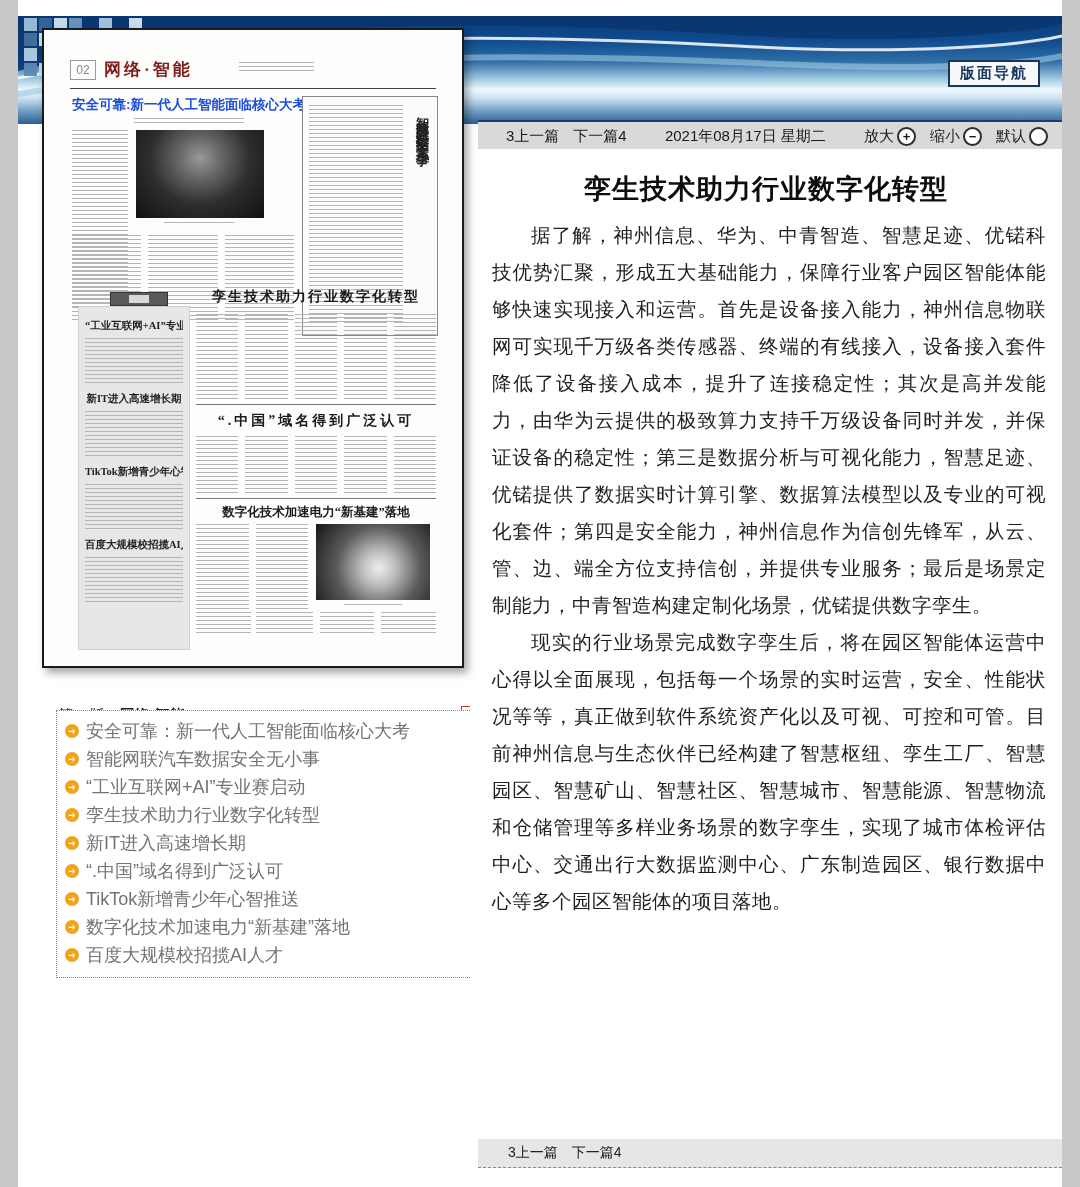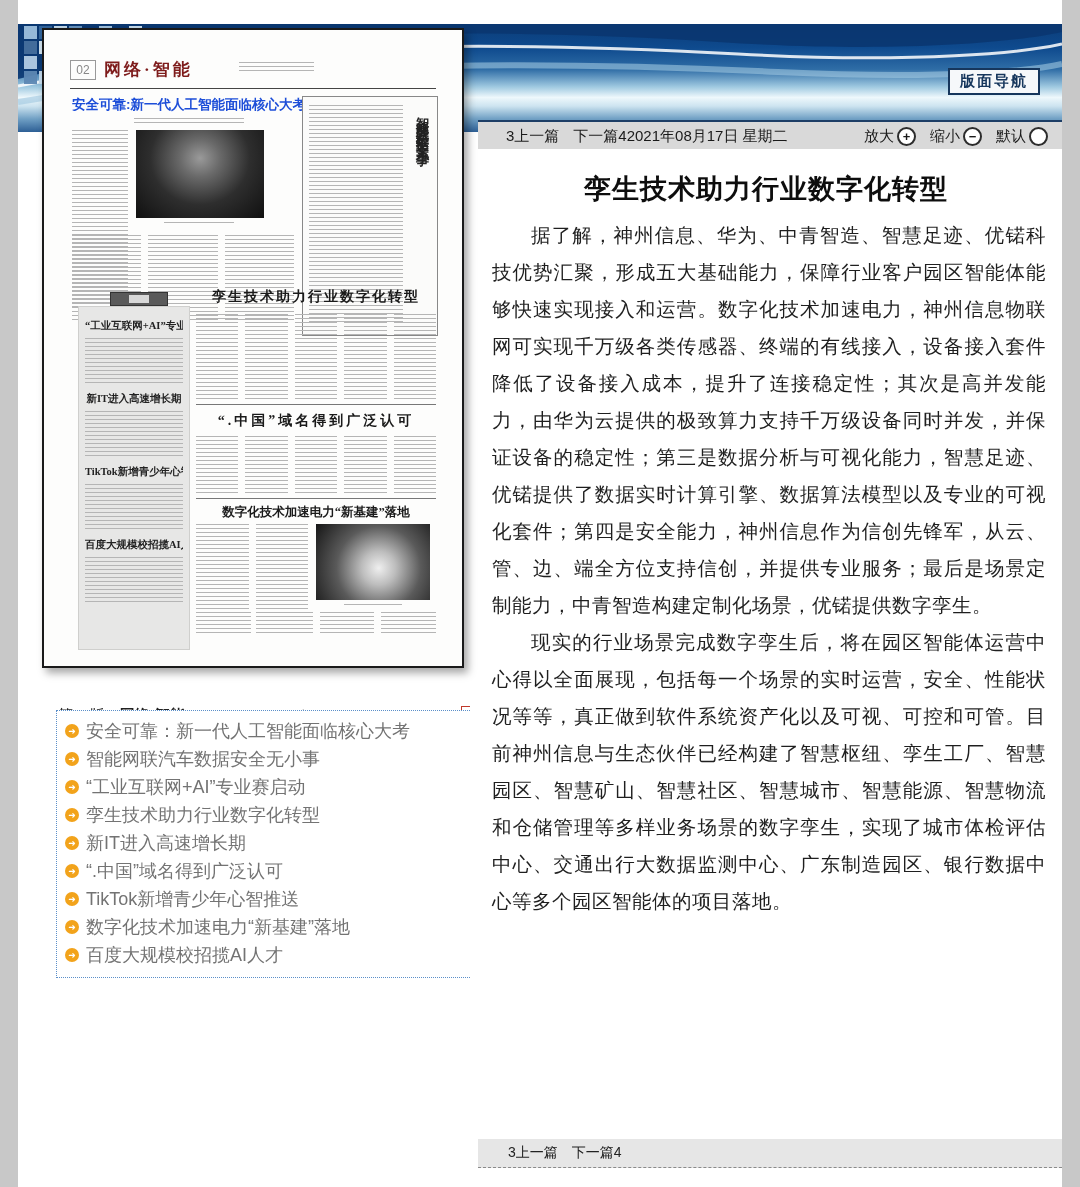--- a/index.html
+++ b/index.html
@@ -6,21 +6,21 @@
   body{
     width:1080px;height:1187px;position:relative;
     background:#c8c8c8;
     font-family:"Liberation Sans","DejaVu Sans",sans-serif;
     overflow:hidden;
   }
   .frame{position:absolute;left:18px;top:0;width:1044px;height:1187px;background:#ffffff;}
 
   
   .banner{
-    position:absolute;left:0;top:24px;width:1044px;height:108px;
+    position:absolute;left:0;top:16px;width:1044px;height:108px;
     background:linear-gradient(to bottom,
       #0b3c78 0%, #0e4a8e 22%, #2f6da6 42%, #9ec8e0 58%,
       #eef8fc 68%, #cde4f0 76%, #6f9fc4 88%, #2d5f95 100%);
     overflow:hidden;
   }
   .banner svg{position:absolute;left:0;top:0;}
   .nav-btn{
     position:absolute;right:22px;top:44px;
     background:#f6f8fa;border:2px solid #16365c;color:#16365c;
     font-size:15px;font-weight:bold;padding:2px 10px;letter-spacing:2px;
@@ -96,21 +96,21 @@
   .arrow-ic{width:14px;height:14px;border-radius:50%;background:#f2a31b;color:#fff;
     display:inline-flex;align-items:center;justify-content:center;font-size:9px;flex:0 0 14px;}
 
   
   .toolbar{
     position:absolute;left:460px;top:120px;width:584px;height:28px;
     background:#d9d9d9;border-top:2px solid #1d3e66;border-bottom:1px solid #aaa;
     display:flex;align-items:center;font-size:15px;color:#1a1a1a;
   }
   .toolbar .grp-left{margin-left:28px;display:flex;gap:14px;}
-  .toolbar .grp-center{flex:1;text-align:left;}
+  .toolbar .grp-center{flex:1;text-align:center;}
   .toolbar .grp-right{margin-right:14px;display:flex;gap:14px;align-items:center;}
   .toolbar a{color:#1a1a1a;text-decoration:none;cursor:pointer;display:inline-flex;align-items:center;gap:3px;}
   .circle-ic{width:15px;height:15px;border:2px solid #2c2c2c;border-radius:50%;
     display:inline-flex;align-items:center;justify-content:center;
     font-size:13px;font-weight:bold;line-height:1;background:#fff;}
   .content{position:absolute;left:452px;top:149px;width:592px;height:986px;background:#fff;}
   .art-title{margin:22px 20px 10px;text-align:center;font-size:27px;font-weight:bold;color:#0d0d0d;letter-spacing:1px;}
   .art-body{margin:8px 16px 0 22px;}
   .art-body p{font-size:19.5px;line-height:37px;color:#1f1f1f;text-align:justify;
     text-indent:2em;margin:0;letter-spacing:.5px;}
@@ -294,21 +294,21 @@
           <span>默认</span>
           <span class="circle-ic"></span>
         </a>
     </span>
   </div>
 
   <div class="content">
     <h1 class="art-title">孪生技术助力行业数字化转型</h1>
     <div class="art-body">
 
-        <p>据了解，神州信息、华为、中青智造、智慧足迹、优锘科技优势汇聚，形成五大基础能力，保障行业客户园区智能体能够快速实现接入和运营。数字化技术加速电力，神州信息物联网可实现千万级各类传感器、终端的有线接入，设备接入套件降低了设备接入成本，提升了连接稳定性；其次是高并发能力，由华为云提供的极致算力支持千万级设备同时并发，并保证设备的稳定性；第三是数据分析与可视化能力，智慧足迹、优锘提供了数据实时计算引擎、数据算法模型以及专业的可视化套件；第四是安全能力，神州信息作为信创先锋军，从云、管、边、端全方位支持信创，并提供专业服务；最后是场景定制能力，中青智造构建定制化场景，优锘提供数字孪生。</p>
+        <p>据了解，神州信息、华为、中青智造、智慧足迹、优锘科技优势汇聚，形成五大基础能力，保障行业客户园区智能体能够快速实现接入和运营。首先是设备接入能力，神州信息物联网可实现千万级各类传感器、终端的有线接入，设备接入套件降低了设备接入成本，提升了连接稳定性；其次是高并发能力，由华为云提供的极致算力支持千万级设备同时并发，并保证设备的稳定性；第三是数据分析与可视化能力，智慧足迹、优锘提供了数据实时计算引擎、数据算法模型以及专业的可视化套件；第四是安全能力，神州信息作为信创先锋军，从云、管、边、端全方位支持信创，并提供专业服务；最后是场景定制能力，中青智造构建定制化场景，优锘提供数字孪生。</p>
         <p>现实的行业场景完成数字孪生后，将在园区智能体运营中心得以全面展现，包括每一个场景的实时运营，安全、性能状况等等，真正做到软件系统资产化以及可视、可控和可管。目前神州信息与生态伙伴已经构建了智慧枢纽、孪生工厂、智慧园区、智慧矿山、智慧社区、智慧城市、智慧能源、智慧物流和仓储管理等多样业务场景的数字孪生，实现了城市体检评估中心、交通出行大数据监测中心、广东制造园区、银行数据中心等多个园区智能体的项目落地。</p>
       </div>
   </div>
 
   <div class="footer-bar">
     <a>3上一篇</a>
     <a>下一篇4</a>
   </div>
 
 </div>

